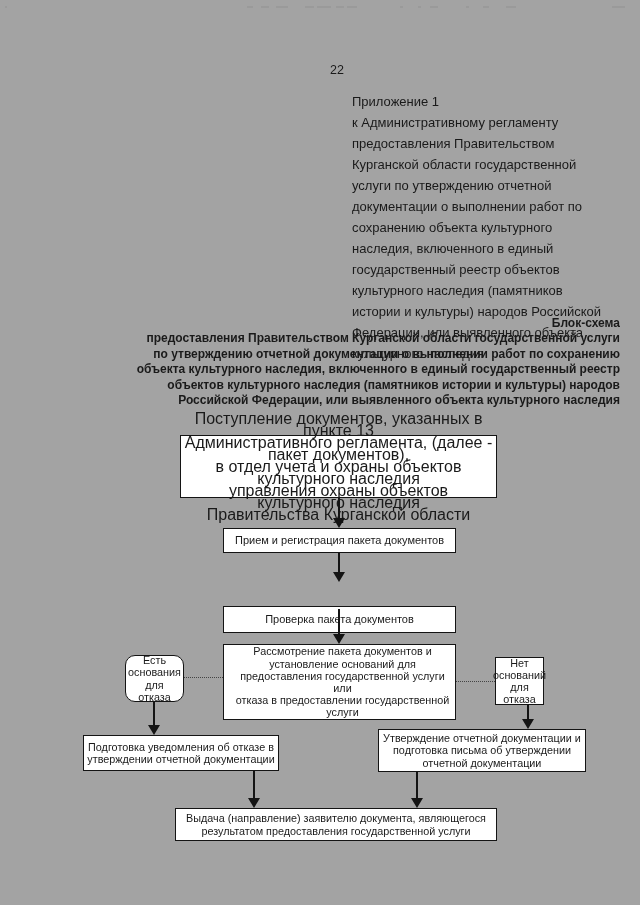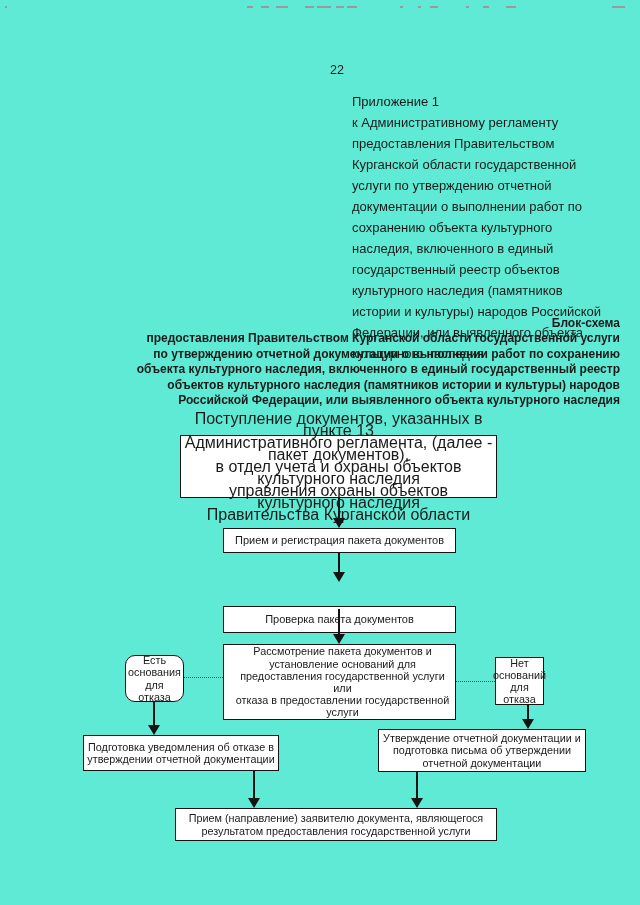--- a/index.html
+++ b/index.html
@@ -1,20 +1,20 @@
 <!DOCTYPE html>
 <html><head>
 <meta charset="utf-8">
 <style>
   html, body { margin: 0; padding: 0; background: #ffffff; }
   .page {
     position: relative;
     width: 640px;
     height: 905px;
-    background: #5eead4;
+    background: #a3a3a3;
     font-family: "Liberation Sans", sans-serif;
     color: #1a1a1a;
     overflow: hidden;
   }
   
   .artifact {
     position: absolute;
     top: 6px;
     height: 2px;
     background: #9a9a9a;
@@ -201,17 +201,17 @@
 
     <div class="varrow arr-bl">
         <span class="stem"></span>
         <span class="head"></span>
       </div>
     <div class="varrow arr-br">
         <span class="stem"></span>
         <span class="head"></span>
       </div>
 
-    <div class="node n-issue">Прием (направление) заявителю документа, являющегося
+    <div class="node n-issue">Выдача (направление) заявителю документа, являющегося
 результатом предоставления государственной услуги</div>
 
   </div>
 </div>
 
 </body></html>

